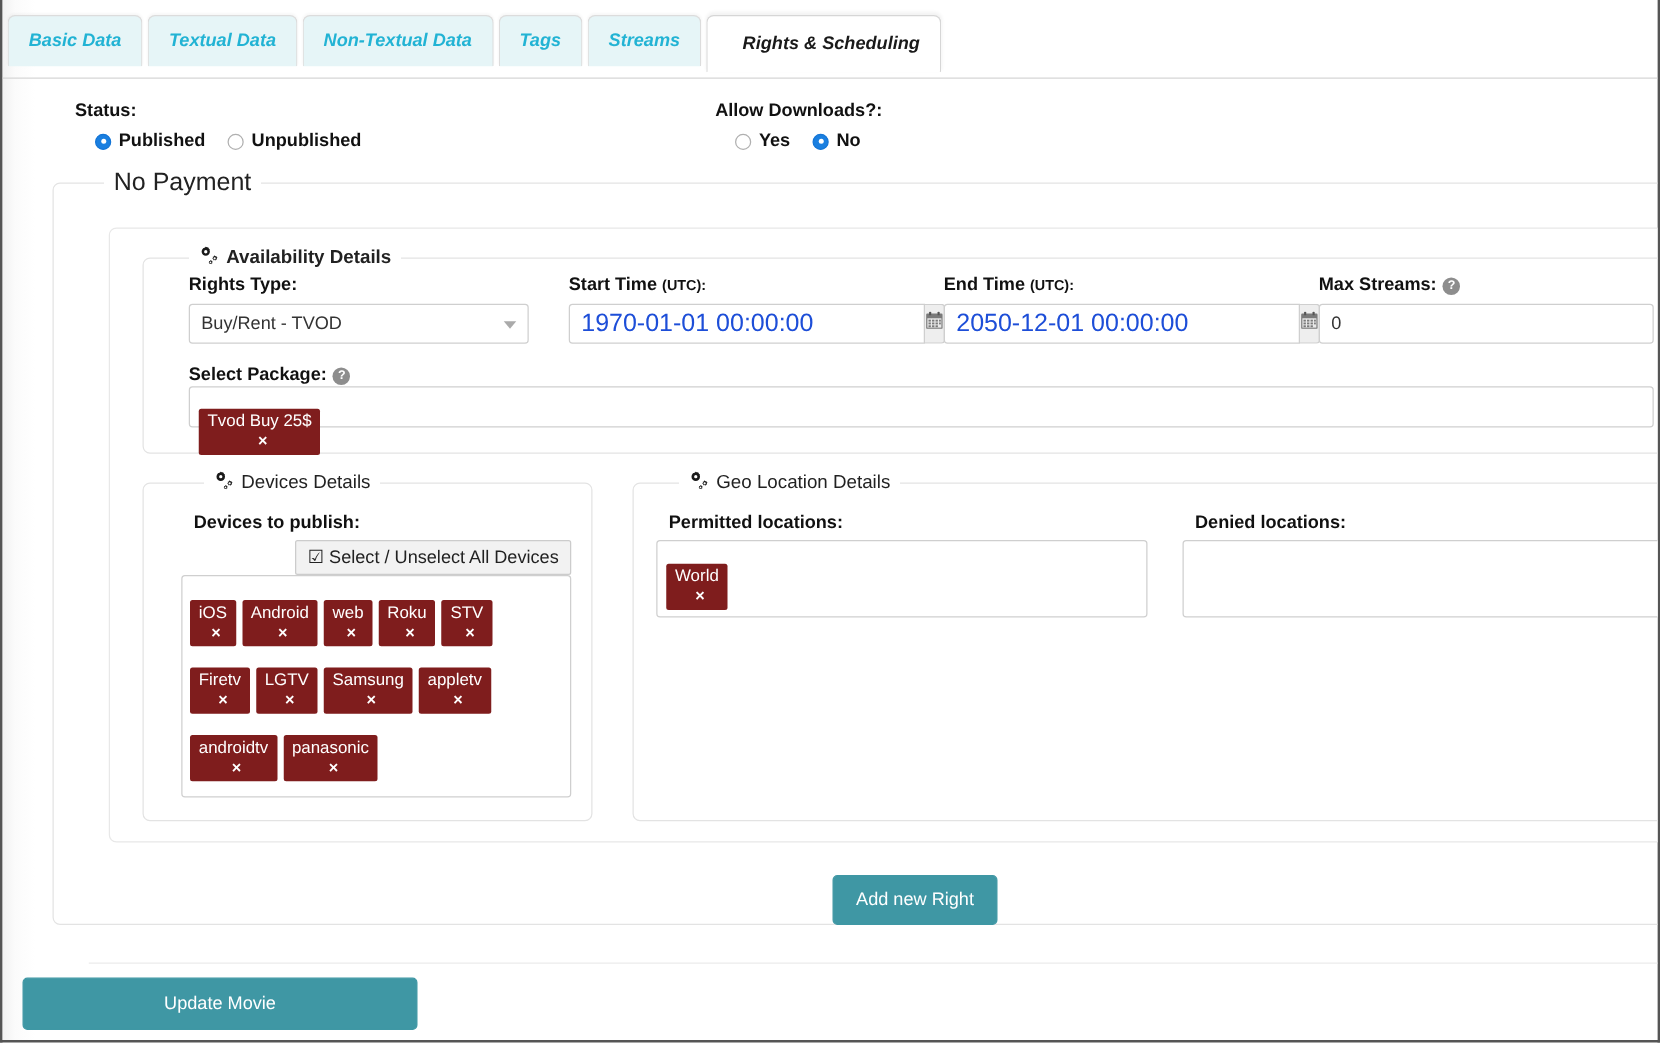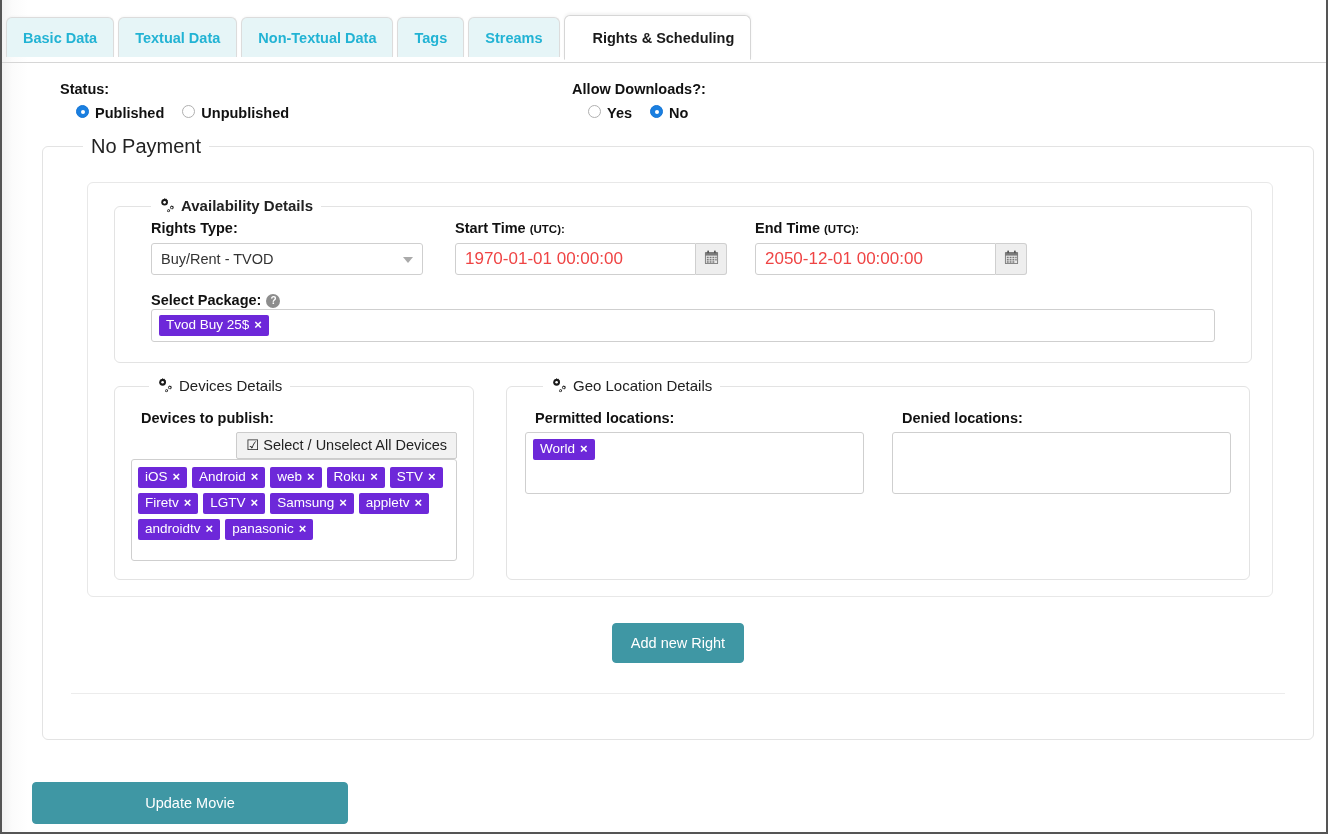--- a/index.html
+++ b/index.html
@@ -22,22 +22,23 @@
     background: linear-gradient(to right, #f2f2f2 0px, #fbfbfb 10px, #ffffff 26px);
   }
 
   
   .tabbar {
     position: relative;
     height: 63px;
     padding: 12px 0 0 4px;
     border-bottom: 1px solid #d6d6d6;
     display: flex;
-    align-items: center;
+    align-items: flex-start;
     background: transparent;
+    font-style: italic;
   }
   .tab {
     position: relative;
     margin-right: 4px;
     padding: 13px 16px 12px 16px;
     font-size: 14.5px;
     font-weight: bold;
     color: #22b3d4;
     background: #e6f5f7;
     border: 1px solid #dcdcdc;
@@ -68,21 +69,21 @@
   .statusgroup { margin-right: 0; }
   .statusgroup.downloads { margin-left: 265px; }
   .grouplabel {
     font-weight: bold;
     font-size: 14.5px;
     color: #111;
     margin-bottom: 8px;
     display: block;
   }
   .radios { display: flex; align-items: center; padding-left: 16px; }
-  .radiowrap { display: flex; align-items: flex-start; margin-right: 18px; }
+  .radiowrap { display: flex; align-items: center; margin-right: 18px; }
   .radio {
     width: 13px; height: 13px;
     border-radius: 50%;
     border: 1px solid #b0b0b0;
     background: #fff;
     display: inline-block;
     margin-right: 6px;
     position: relative;
     flex: none;
   }
@@ -196,23 +197,23 @@
     border-top: 6px solid #aaa;
   }
 
   .inputgroup { display: flex; }
   .textinput {
     flex: 1;
     height: 32px;
     border: 1px solid #cfcfcf;
     border-radius: 3px 0 0 3px;
     padding: 0 9px;
-    font-size: 17px;
+    font-size: 20px;
     font-family: "Liberation Sans", sans-serif;
-    color: #ef4444;
+    color: #1d4ed8;
     background: #fff;
     outline: none;
   }
   .plaininput {
     height: 32px;
     border: 1px solid #cfcfcf;
     border-radius: 3px;
     padding: 0 9px;
     font-size: 14.5px;
     font-family: "Liberation Sans", sans-serif;
@@ -242,39 +243,40 @@
     padding: 6px 7px;
     min-height: 32px;
   }
   .tagbox.pkg { height: 33px; padding: 5px 7px; }
   .tagbox.geo { height: 62px; }
   .tagbox.devices { min-height: 102px; padding: 7px 6px; }
 
   .tag {
     display: inline-flex;
     align-items: center;
-    background: #6d28d9;
+    background: #7f1d1d;
     color: #ffffff;
     font-size: 13.5px;
     border-radius: 2px;
     padding: 2px 7px 3px 7px;
-    margin: 0 5px 5px 0;
+    margin: 12px 5px 5px 0;
     white-space: nowrap;
     cursor: pointer;
     line-height: 16px;
+    flex-direction: column;
   }
   .tag .x { margin-left: 5px; font-size: 13px; font-weight: bold; }
 
   
   .lower {
     display: flex;
     padding: 14px 22px 0 26px;
     gap: 32px;
   }
-  .fs-devices { width: 360px; padding: 4px 16px 18px 16px; }
+  .fs-devices { width: 360px; padding: 4px 16px 18px 30px; }
   .fs-geo { flex: 1; padding: 4px 18px 18px 18px; }
 
   .sublabel {
     font-size: 14.5px;
     font-weight: bold;
     color: #111;
     display: block;
     margin: 10px 0 6px 10px;
   }
   .selallwrap { display: flex; justify-content: flex-end; padding-right: 0; }
@@ -303,21 +305,21 @@
     font-size: 14.5px;
     padding: 11px 18px;
     cursor: pointer;
     font-family: "Liberation Sans", sans-serif;
   }
   .hr {
     border: none;
     border-top: 1px solid #ececec;
     margin: 30px 10px 0 10px;
   }
-  .updaterow { position: absolute; left: 16px; bottom: 8px; margin-left: 14px; }
+  .updaterow { position: absolute; left: 16px; bottom: 8px; }
   .btn-update {
     width: 316px;
     background: #3f97a4;
     color: #fff;
     border: 1px solid #3f97a4;
     border-radius: 4px;
     font-size: 14.5px;
     padding: 12px 0;
     cursor: pointer;
     font-family: "Liberation Sans", sans-serif;
@@ -454,20 +456,24 @@
                         <rect x="9" y="12" width="2" height="1.6"></rect>
                     </g>
                     <rect x="3.5" y="0.5" width="1.8" height="3" rx="0.6" fill="#555"></rect>
                     <rect x="10.7" y="0.5" width="1.8" height="3" rx="0.6" fill="#555"></rect>
                   </svg>
                 </span>
               </div>
             </div>
           </div>
 
+          <div class="field f-max">
+            <span class="flabel"><span>Max Streams:</span><span class="helpicon">?</span></span>
+            <input class="plaininput" value="0" style="">
+          </div>
 
         </div>
 
         <div class="pkgrow">
           <span class="flabel"><span>Select Package:</span><span class="helpicon">?</span></span>
           <div class="tagbox pkg">
             <span class="tag">
               <span>Tvod Buy 25$</span>
               <span class="x">×</span>
             </span>

